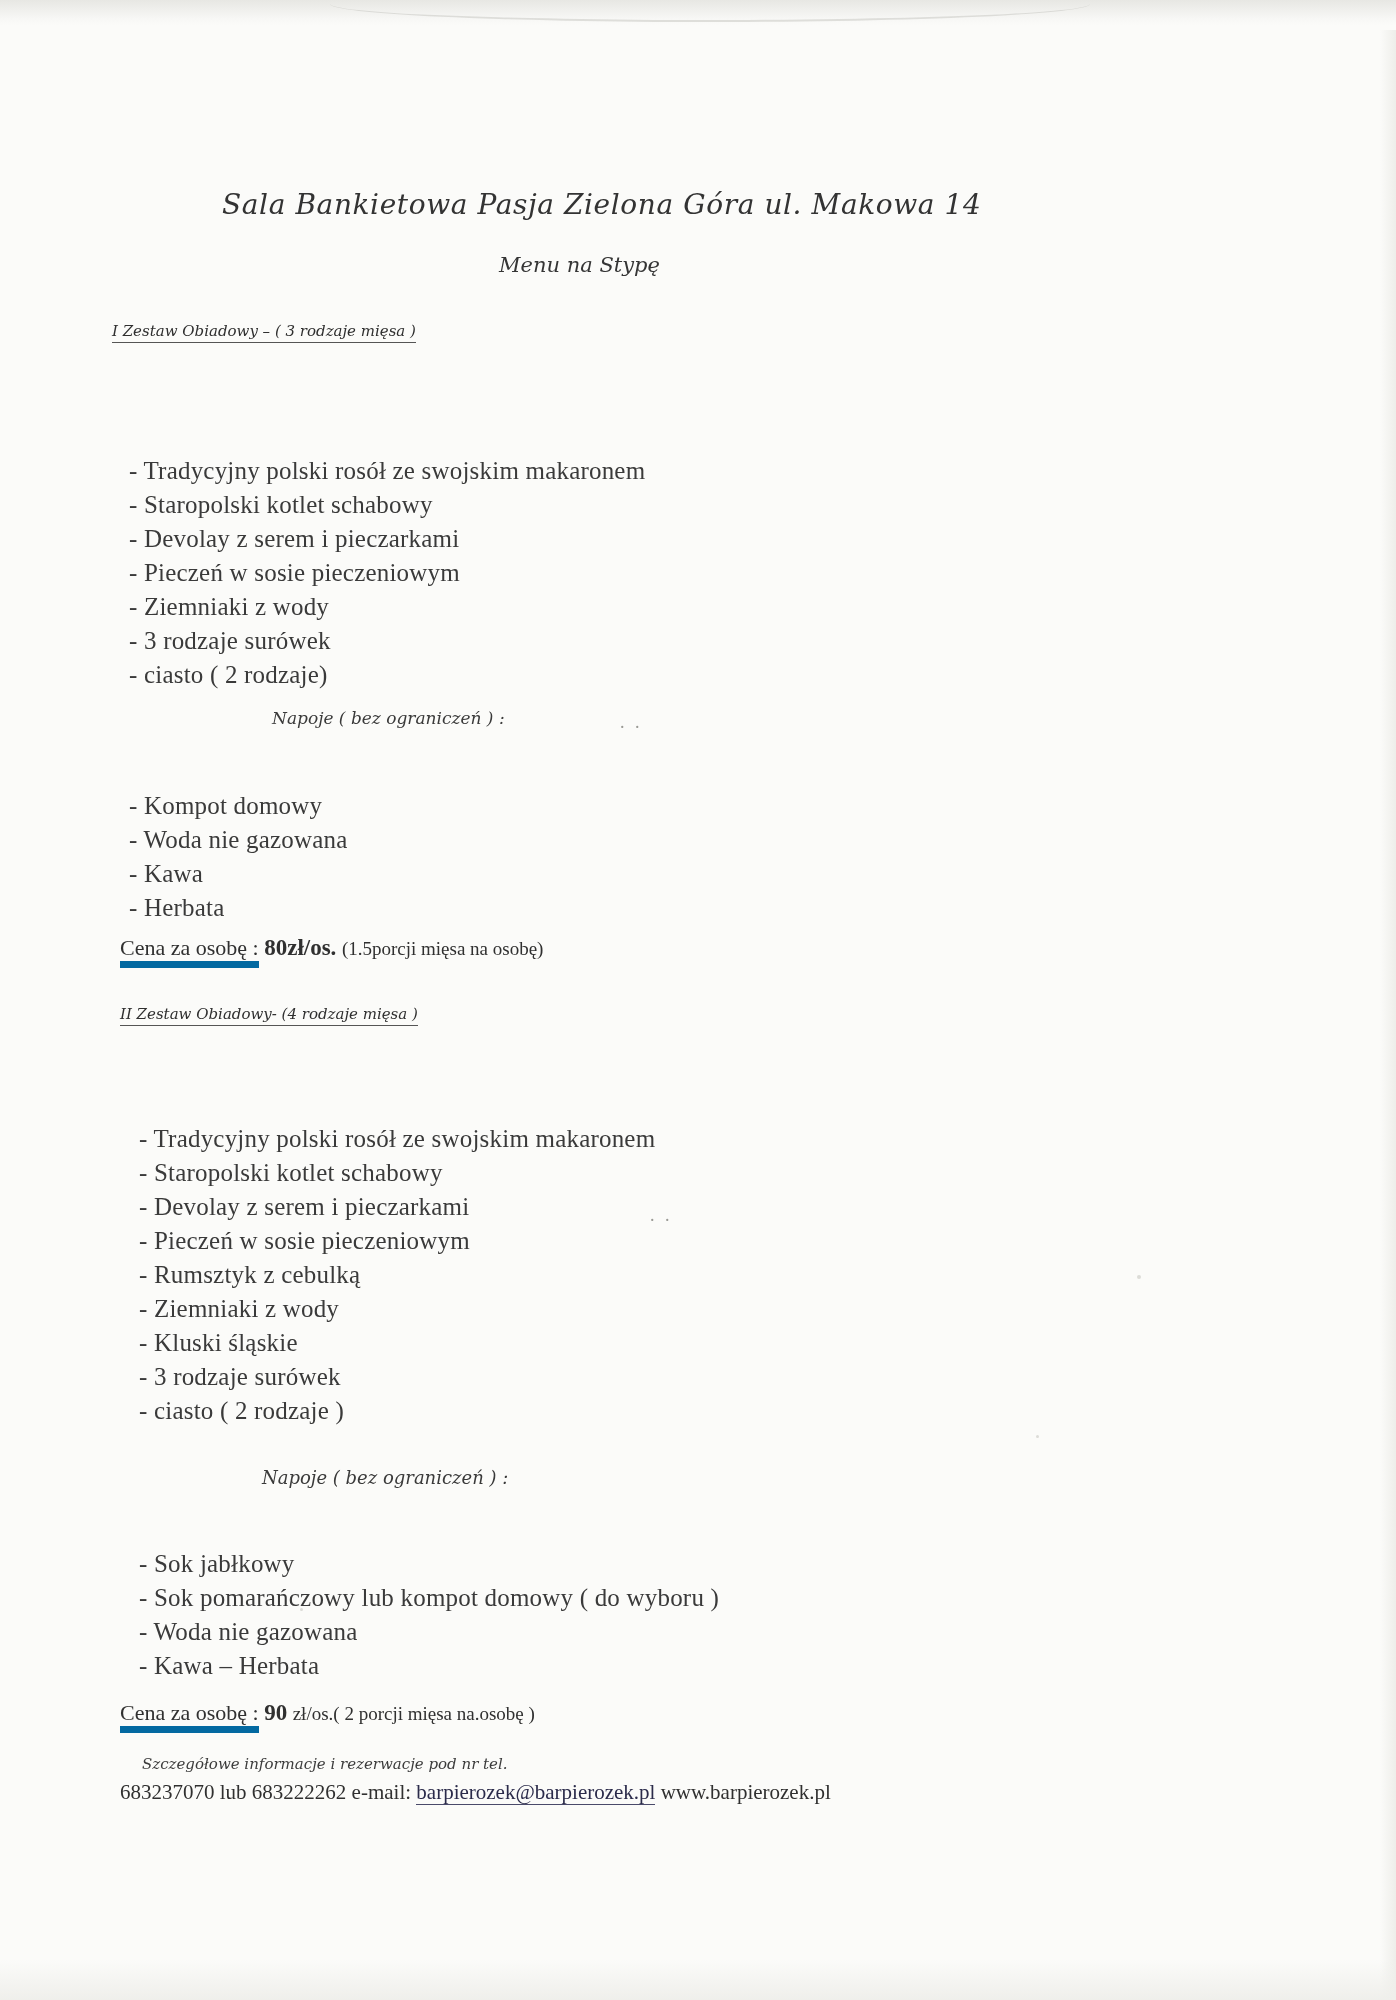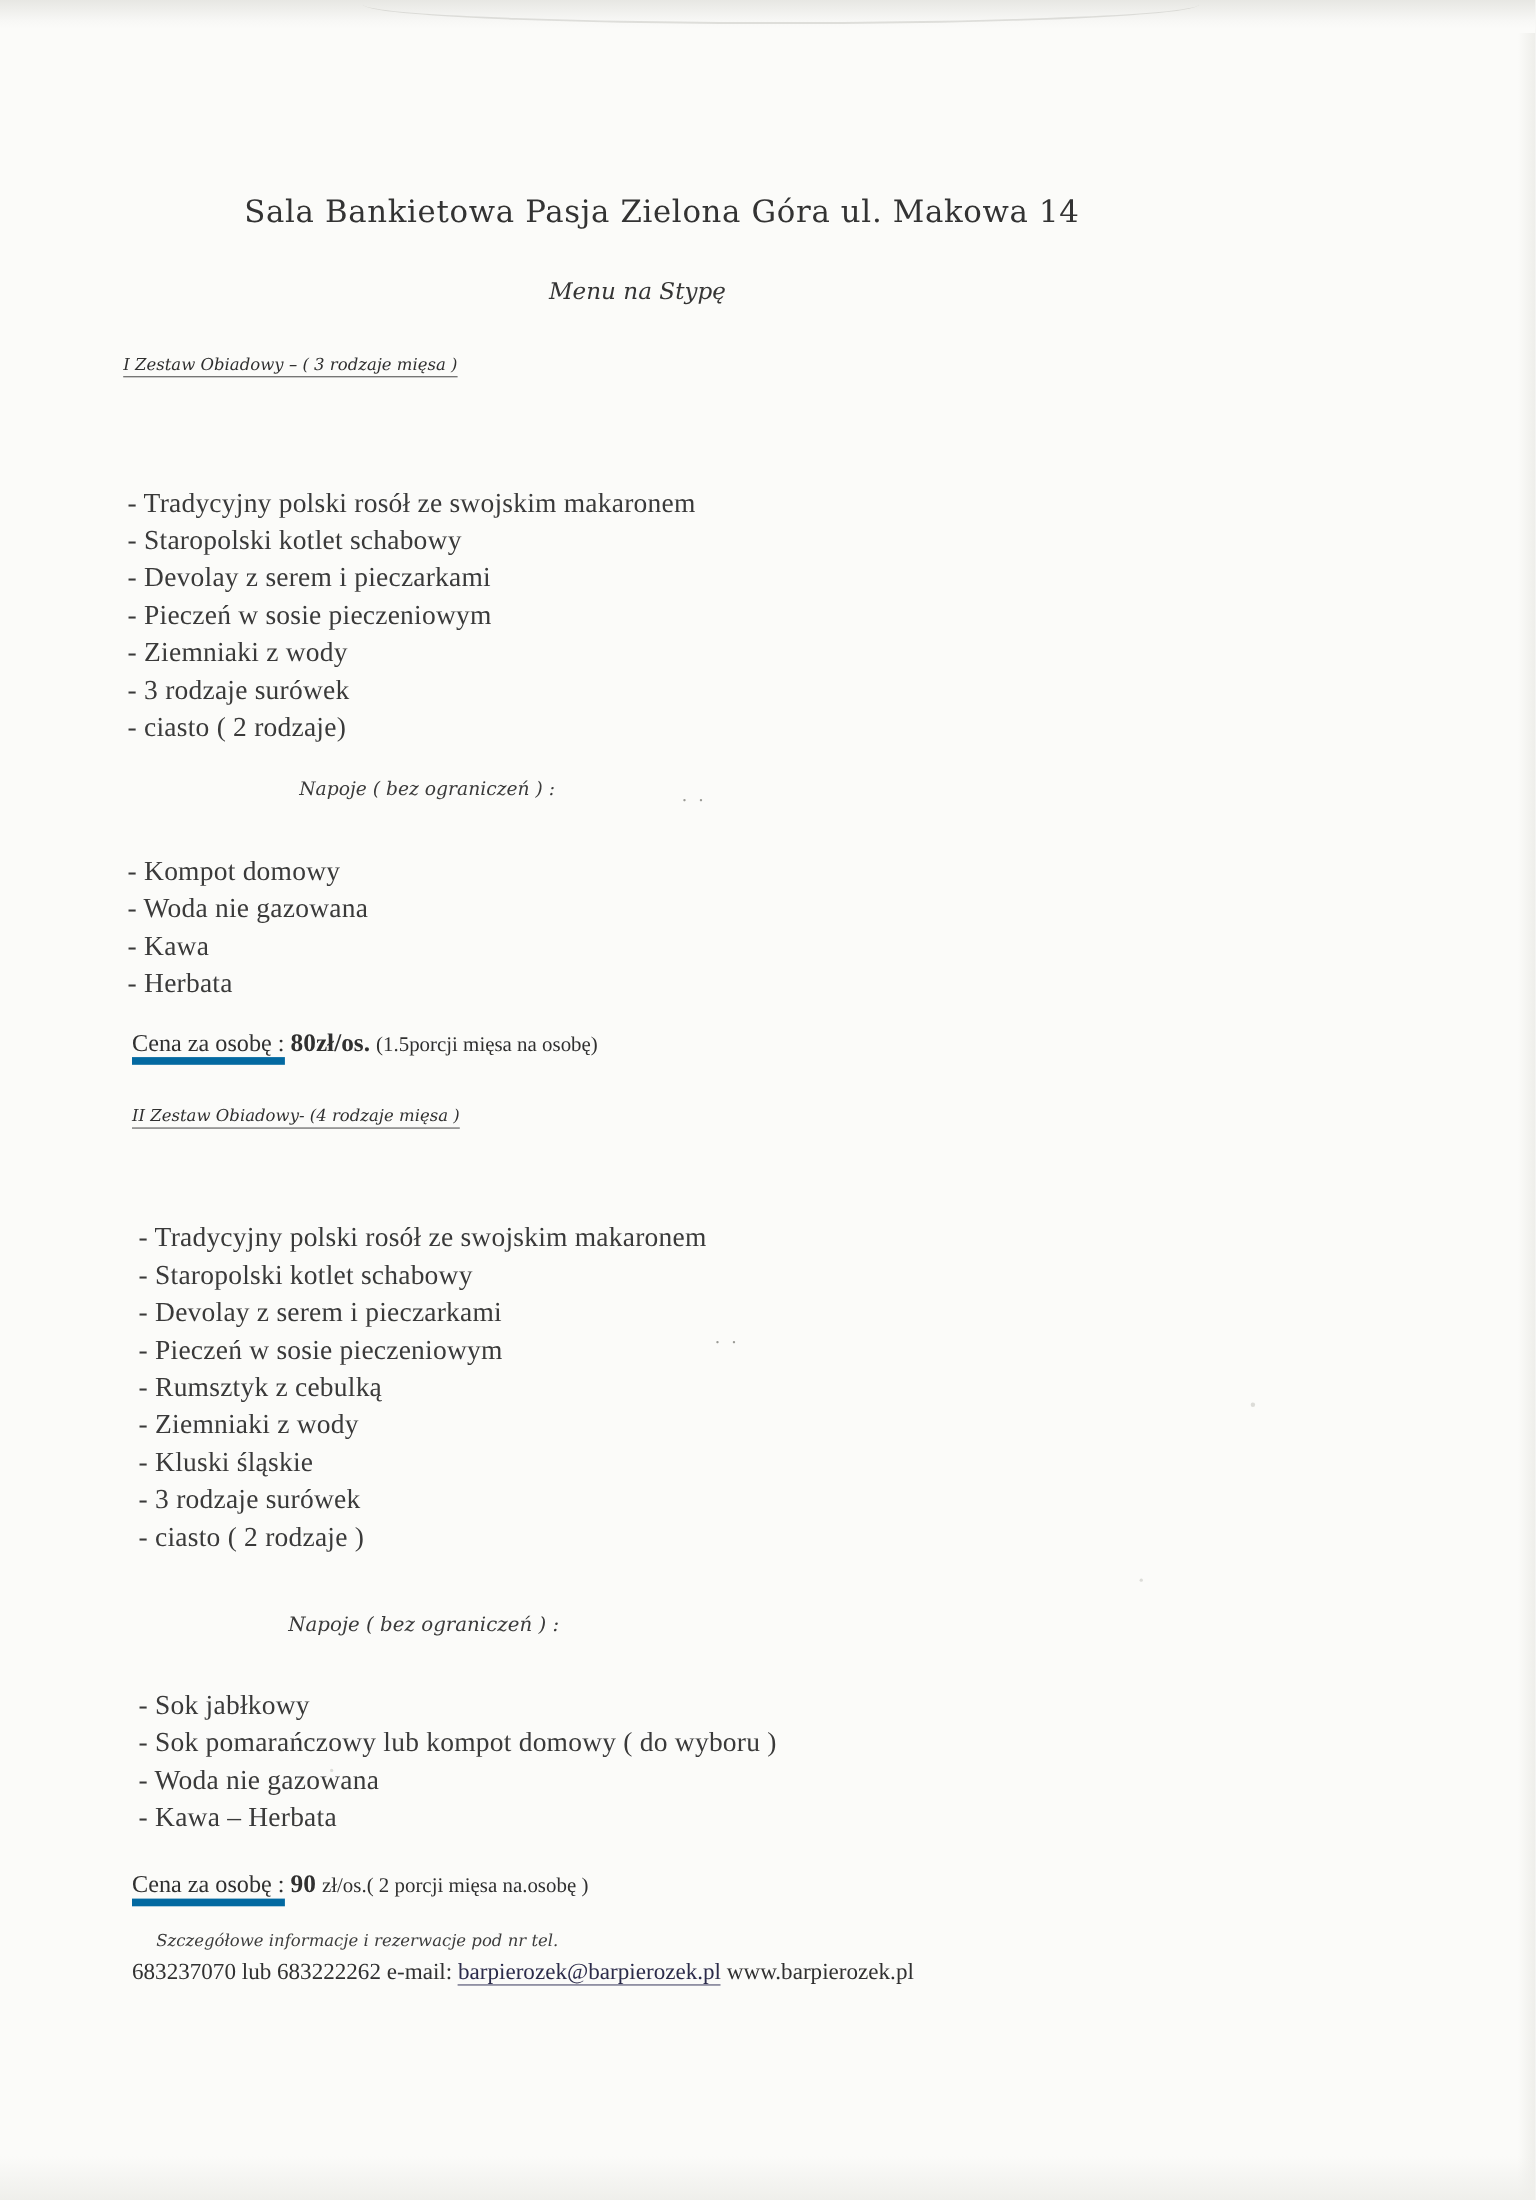--- a/index.html
+++ b/index.html
@@ -49,22 +49,23 @@
   .speck {
     position: absolute;
     background: #bdbdb8;
     border-radius: 50%;
     opacity: .5;
   }
 
   .title-script {
     position: absolute;
     left: 222px;
-    top: 176px;
-    font-family: "DejaVu Serif", serif;
+    top: 188px;
+    font-family: "DejaVu Serif", serif;
+    font-style: italic;
     font-size: 28px;
     letter-spacing: 0.6px;
     color: #333;
     white-space: nowrap;
   }
   .subtitle-script {
     position: absolute;
     left: 462px;
     top: 253px;
     font-family: "DejaVu Serif", serif;
@@ -83,21 +84,21 @@
     border-bottom: 1px solid #555;
     padding-bottom: 2px;
     white-space: nowrap;
   }
   #set1-heading { left: 112px; top: 322px; }
   #set2-heading { left: 120px; top: 1005px; }
 
   .item-list {
     position: absolute;
     list-style: none;
-    margin: 4px;
+    margin: 17px;
     padding: 0;
     font-family: "Liberation Serif", serif;
     font-size: 25px;
     line-height: 34px;
     color: #3a3a3a;
     letter-spacing: 0.2px;
   }
   .item-list li { white-space: nowrap; }
 
   #set1-items { left: 112px; top: 437px; }

